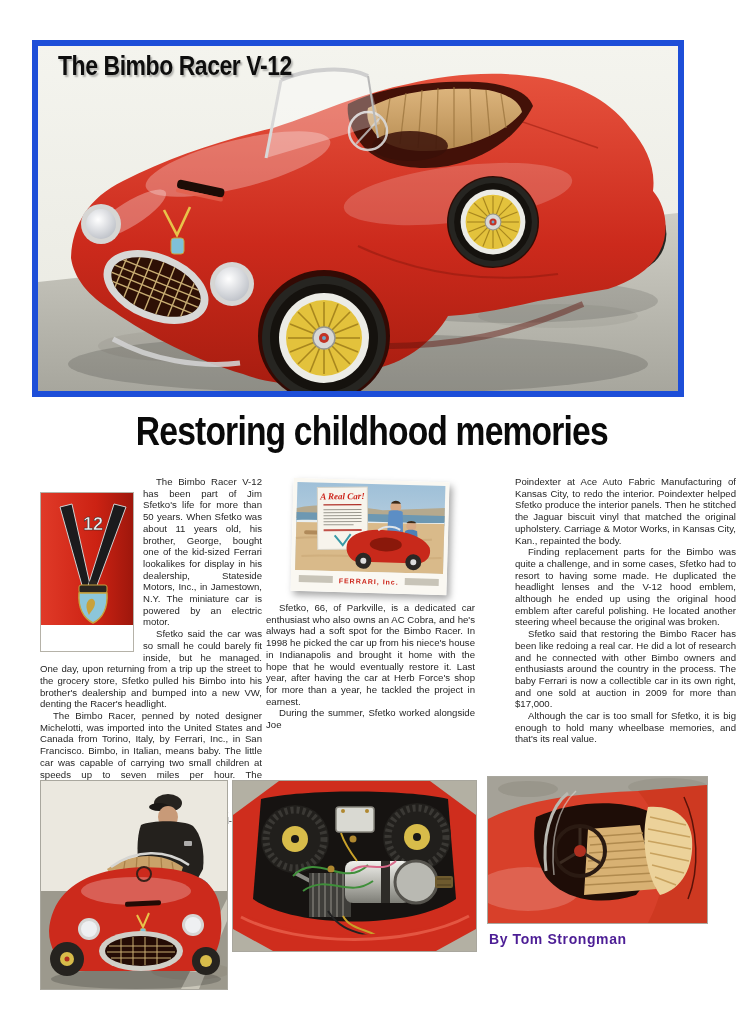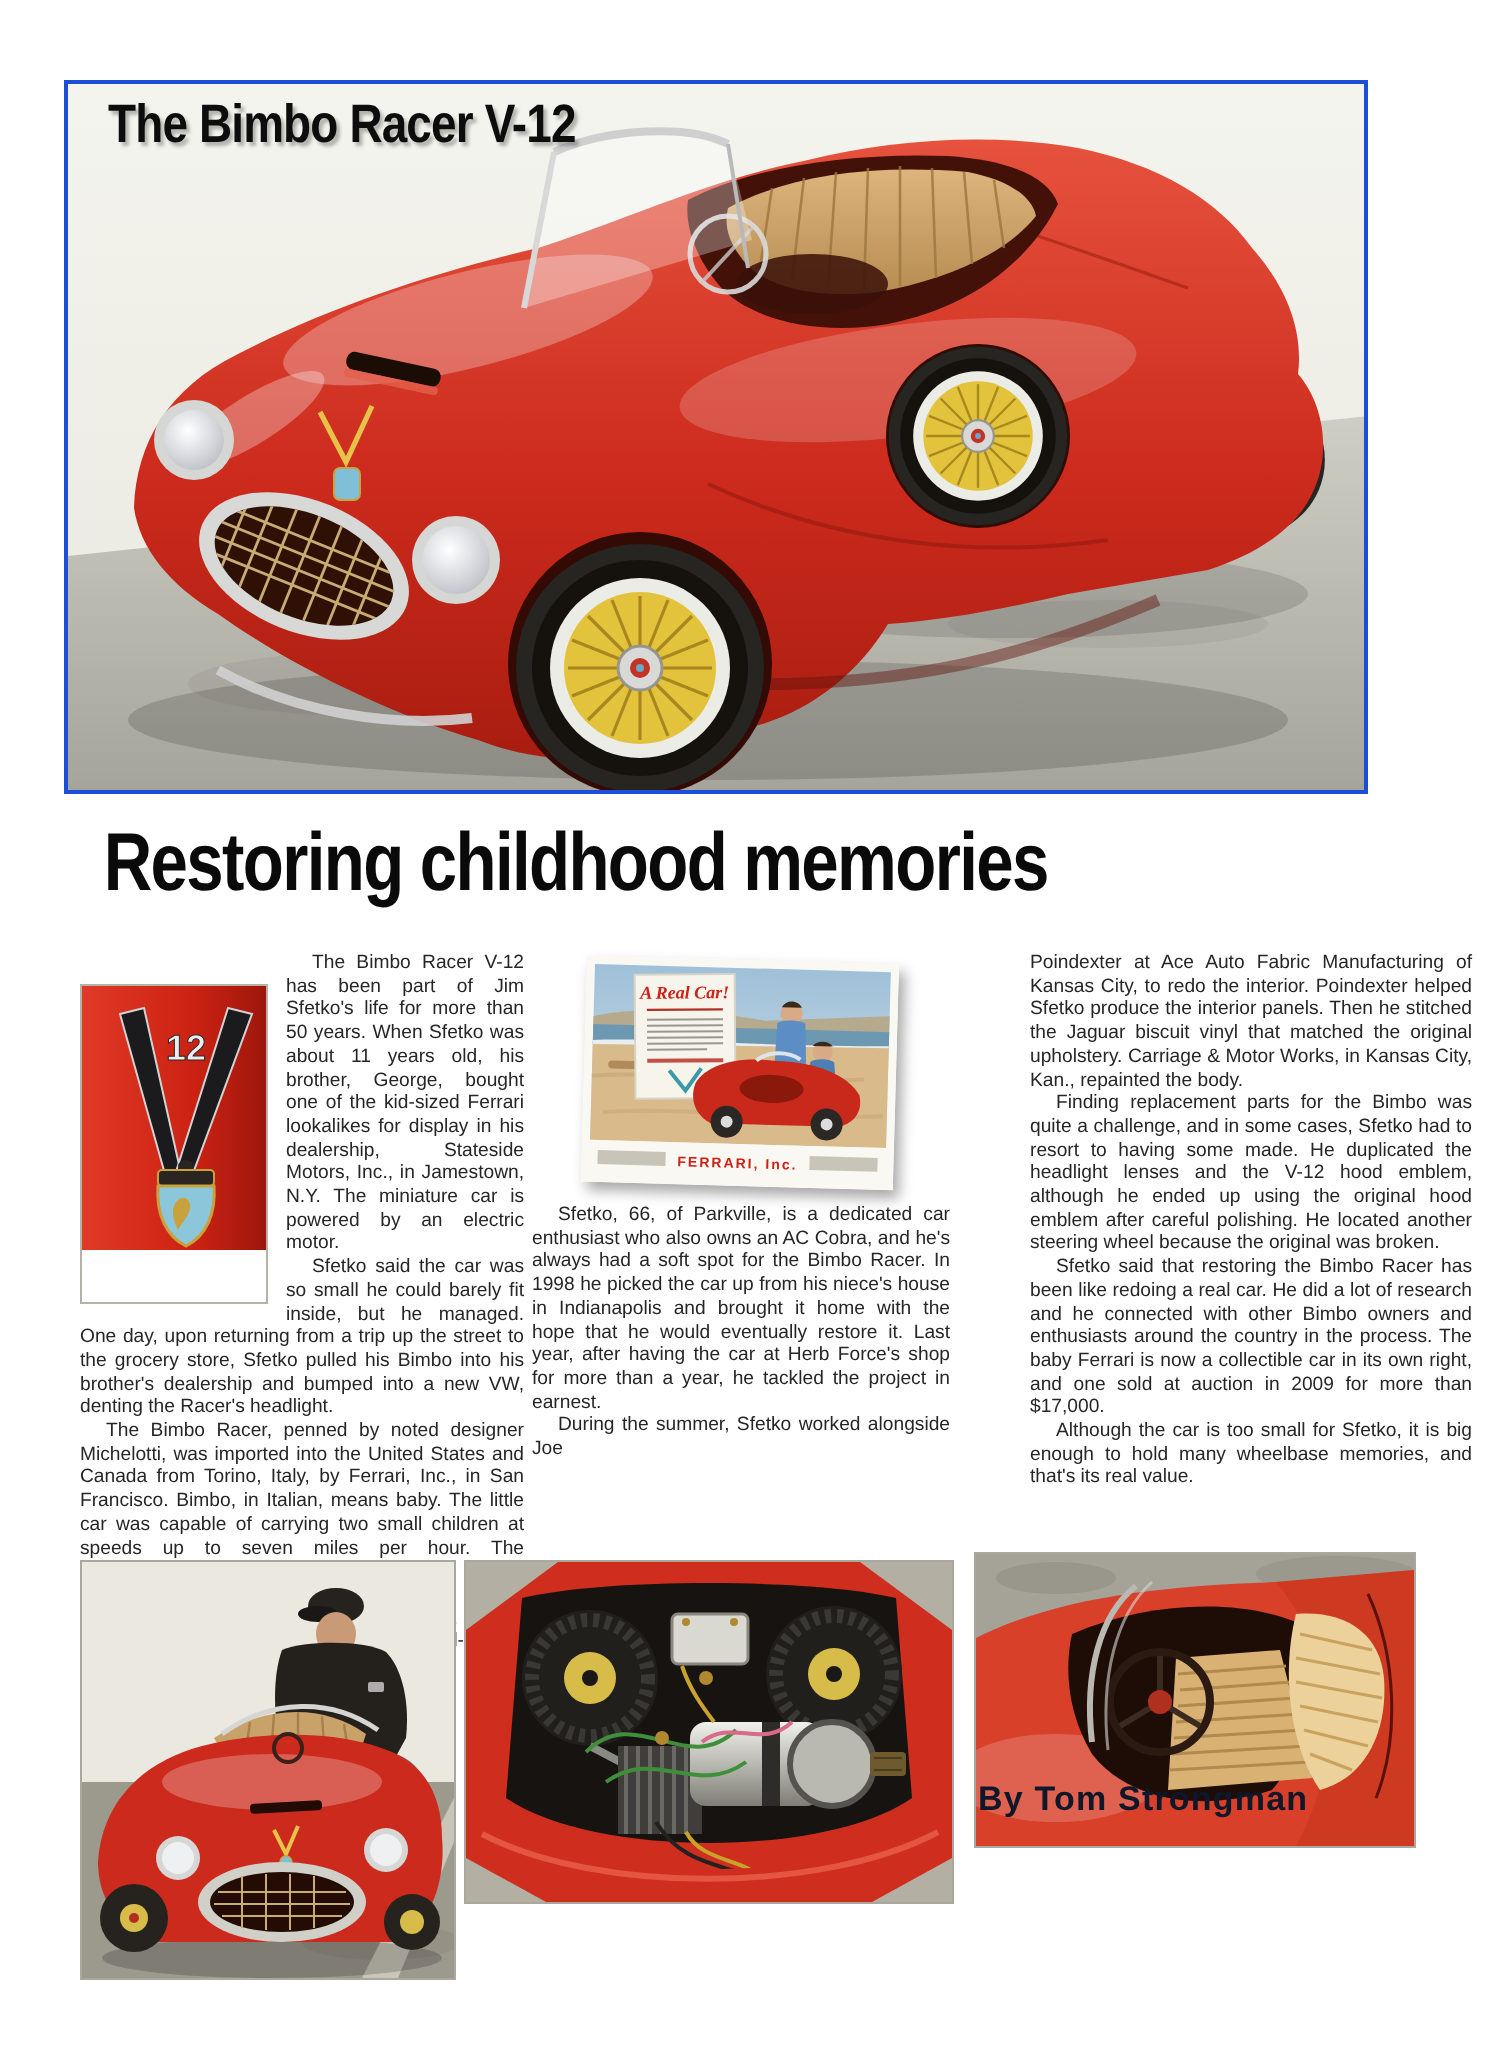--- a/index.html
+++ b/index.html
@@ -1,45 +1,45 @@
 <!DOCTYPE html>
 <html><head>
 <meta charset="utf-8">
 <style>
   html,body{margin:0;padding:0;background:#fff;}
   #page{position:relative;width:743px;height:1024px;background:#ffffff;overflow:hidden;
         font-family:"Liberation Sans",sans-serif;color:#1a1a1a;}
   
   .main-photo{position:absolute;left:32px;top:40px;width:652px;height:357px;
-              border:2px solid #1d4ed8;box-sizing:border-box;overflow:hidden;}
+              border:6px solid #1d4ed8;box-sizing:border-box;overflow:hidden;}
   .kicker{position:absolute;left:20px;top:5px;font-size:27px;font-weight:bold;color:#0d0d0d;
           white-space:nowrap;transform:scaleX(.85);transform-origin:left top;
           letter-spacing:-.5px;text-shadow:2px 2px 2px rgba(0,0,0,.28);}
   
-  .headline{position:absolute;left:0;top:408px;width:743px;text-align:left;}
+  .headline{position:absolute;left:0;top:408px;width:743px;text-align:center;}
   .headline span{display:inline-block;font-size:41px;font-weight:bold;color:#0a0a0a;
           white-space:nowrap;transform:scaleX(.82);transform-origin:center top;letter-spacing:-1px;}
   
   .col{position:absolute;font-size:9.6px;line-height:11.7px;text-align:justify;color:#262626;}
   .col p{margin:0;text-indent:13px;}
   .col p.cont{text-indent:0;}
   #col1{left:40px;top:476px;width:222px;}
   #col2{left:266px;top:476px;width:209px;}
   #col3{left:487px;top:476px;width:221px;margin-left:28px;}
   .float-img{float:left;width:94px;height:160px;margin:16px 9px 1px 0;border:1px solid #b5b2a8;
              box-sizing:border-box;overflow:hidden;}
   .ad-wrap{width:158px;margin:4px auto 9px auto;}
   .ad-card{width:156px;height:113px;background:#fff;transform:rotate(1.6deg);
            box-shadow:3px 4px 7px rgba(0,0,0,.35);overflow:hidden;}
   
   .bphoto{position:absolute;border:1px solid #a9a79e;box-sizing:border-box;overflow:hidden;}
   #photo-owner{left:40px;top:780px;width:188px;height:210px;}
   #photo-engine{left:232px;top:780px;width:245px;height:172px;}
   #photo-cockpit{left:487px;top:776px;width:221px;height:148px;}
-  .byline{position:absolute;left:489px;top:890px;font-size:17px;font-weight:bold;color:#0f172a;
+  .byline{position:absolute;left:489px;top:931px;font-size:14px;font-weight:bold;color:#4c1d95;
           letter-spacing:.6px;}
   svg{display:block;}
   .svg-label{font-family:"Liberation Sans",sans-serif;}
 </style>
 </head>
 <body>
 
 <div id="page">
 
   <div class="main-photo">

